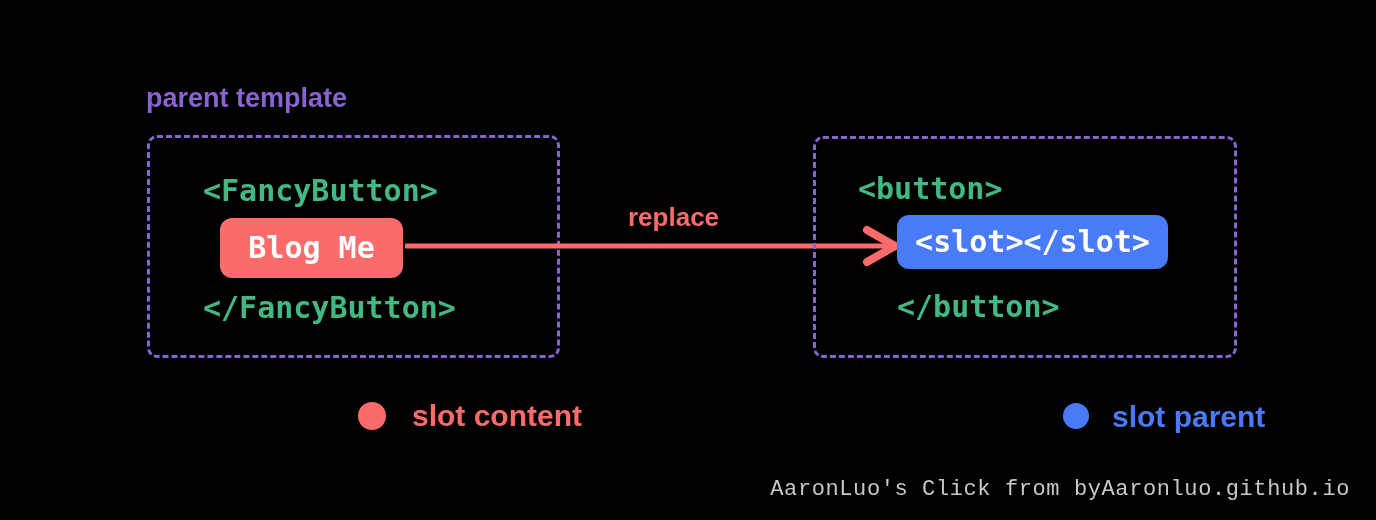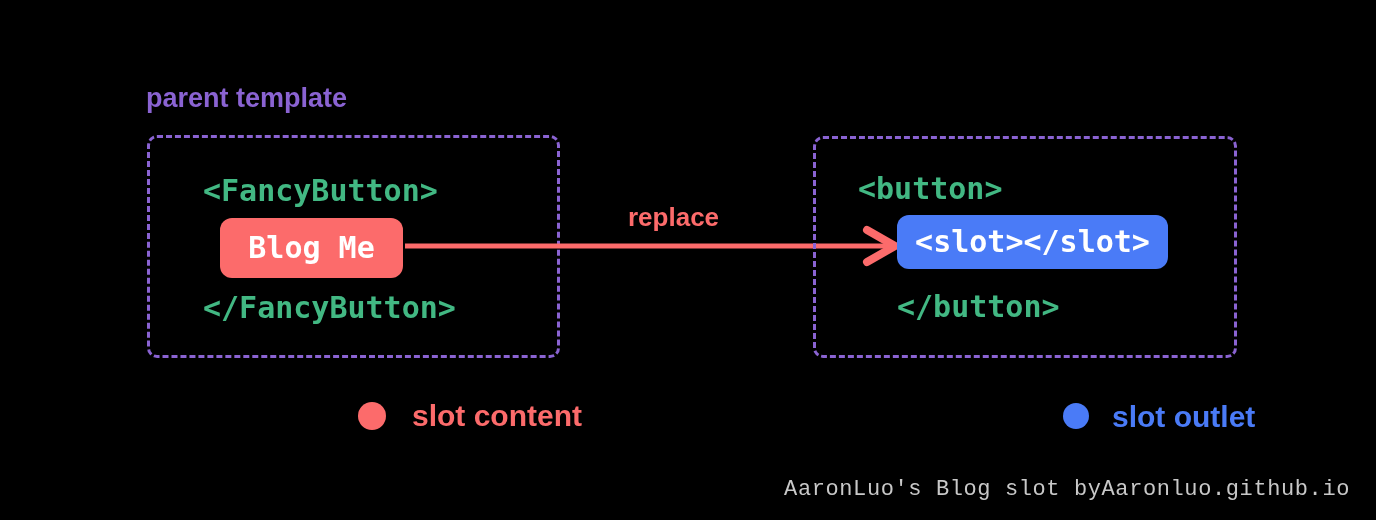--- a/index.html
+++ b/index.html
@@ -107,17 +107,17 @@
   <div class="abs pill blue-pill" style="left:897px;top:215px;width:271px;height:54px;">
     <span class="code">&lt;slot&gt;&lt;/slot&gt;</span>
   </div>
 
   <div class="abs code" style="left:897px;top:292px;">&lt;/button&gt;</div>
 
   <div class="abs legend-dot" style="left:358px;top:402px;width:28px;height:28px;background:var(--red);"></div>
   <div class="abs legend-label red" style="left:412px;top:399px;">slot content</div>
 
   <div class="abs legend-dot" style="left:1063px;top:403px;width:26px;height:26px;background:var(--blue);"></div>
-  <div class="abs legend-label blue" style="left:1112px;top:400px;">slot outlet</div>
+  <div class="abs legend-label blue" style="left:1112px;top:400px;">slot parent</div>
 
-  <div class="abs watermark" style="right:26px;top:477px;">AaronLuo's Blog slot byAaronluo.github.io</div>
+  <div class="abs watermark" style="right:26px;top:477px;">AaronLuo's Click from byAaronluo.github.io</div>
 
 </div>
 
 </body></html>

